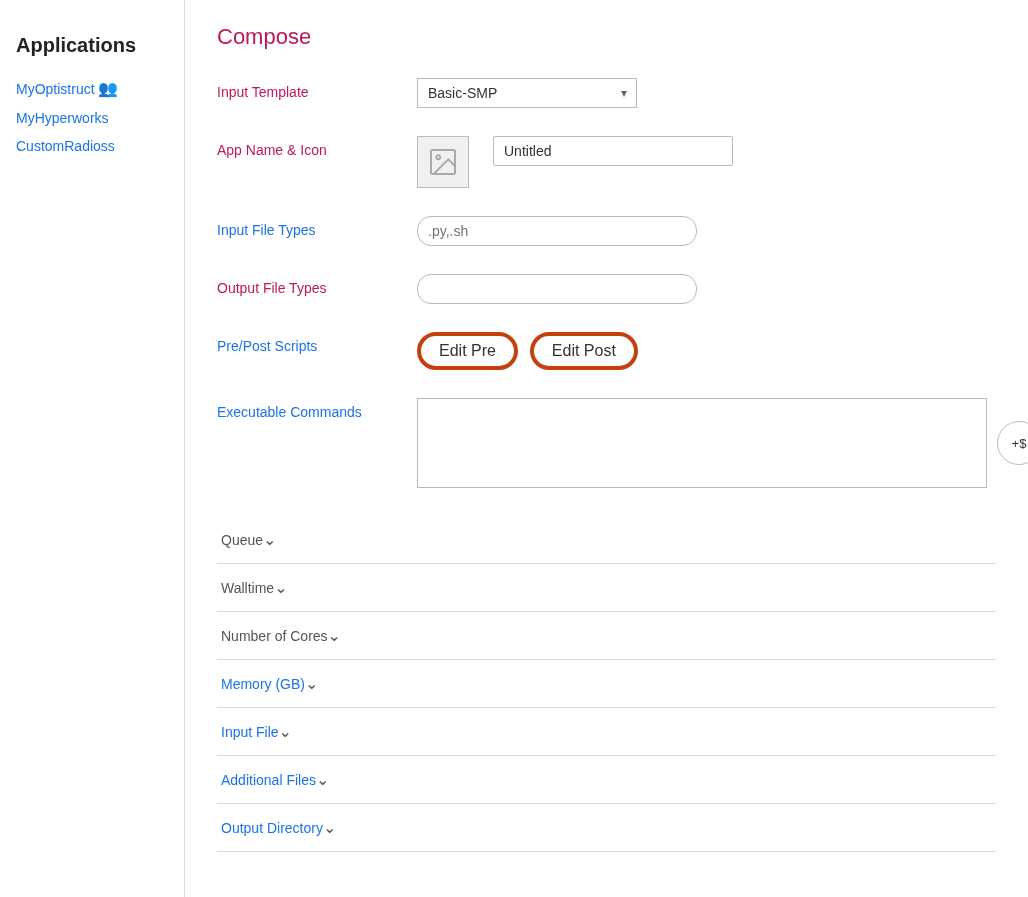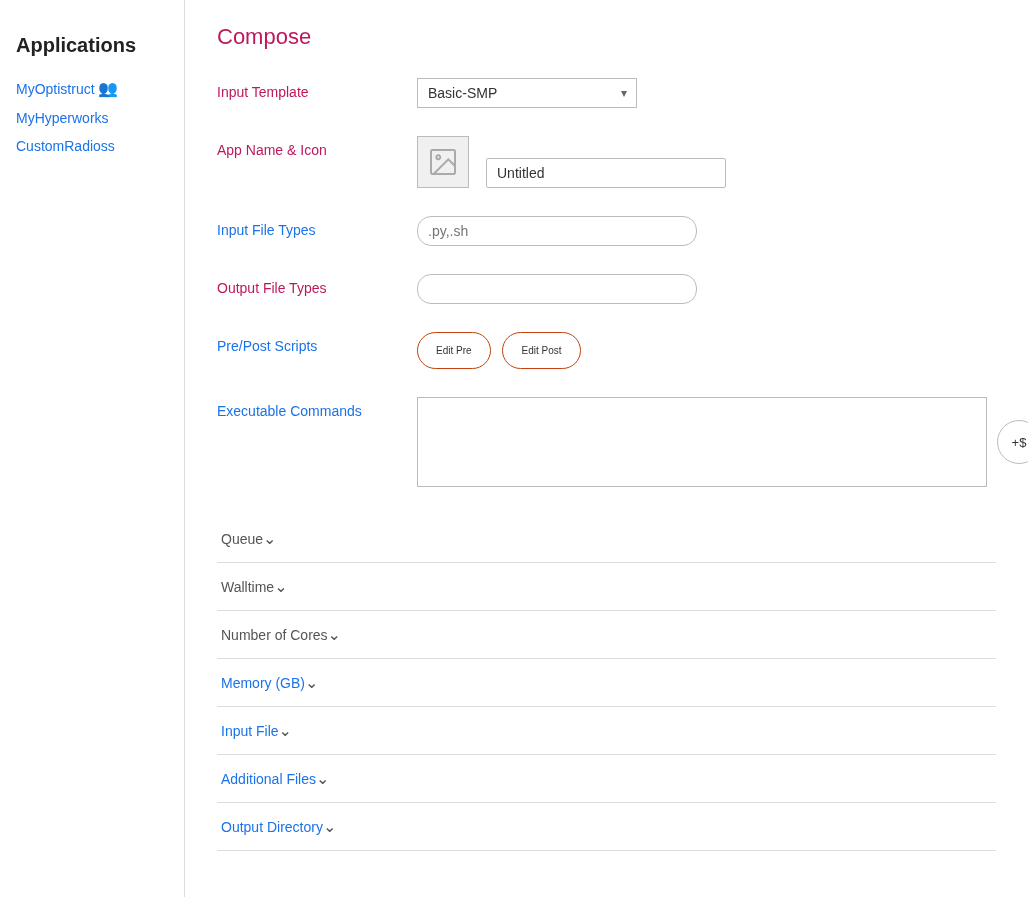--- a/index.html
+++ b/index.html
@@ -87,22 +87,22 @@
       top: 50%;
       transform: translateY(-50%);
       pointer-events: none;
       font-size: 12px;
       color: #666;
     }
 
     
     .app-name-icon-wrapper {
       display: flex;
-      align-items: flex-end;
-      gap: 17px;
+      align-items: flex-start;
+      gap: 24px;
     }
     .icon-placeholder {
       width: 52px;
       height: 52px;
       border: 1px solid #bbb;
       background: #f0f0f0;
       display: flex;
       align-items: center;
       justify-content: center;
       cursor: pointer;
@@ -128,25 +128,25 @@
       border-radius: 14px;
       padding: 6px 10px;
       font-size: 14px;
       width: 280px;
       outline: none;
       color: #888;
     }
 
     
     .btn-outline {
-      border: 1px solid #c2410c;
+      border: 4px solid #c2410c;
       border-radius: 20px;
       background: #fff;
-      padding: 12px 18px;
-      font-size: 10px;
+      padding: 6px 18px;
+      font-size: 16px;
       color: #333;
       cursor: pointer;
       margin-right: 8px;
     }
 
     
     .exec-commands-wrapper {
       position: relative;
       display: flex;
       align-items: flex-start;

